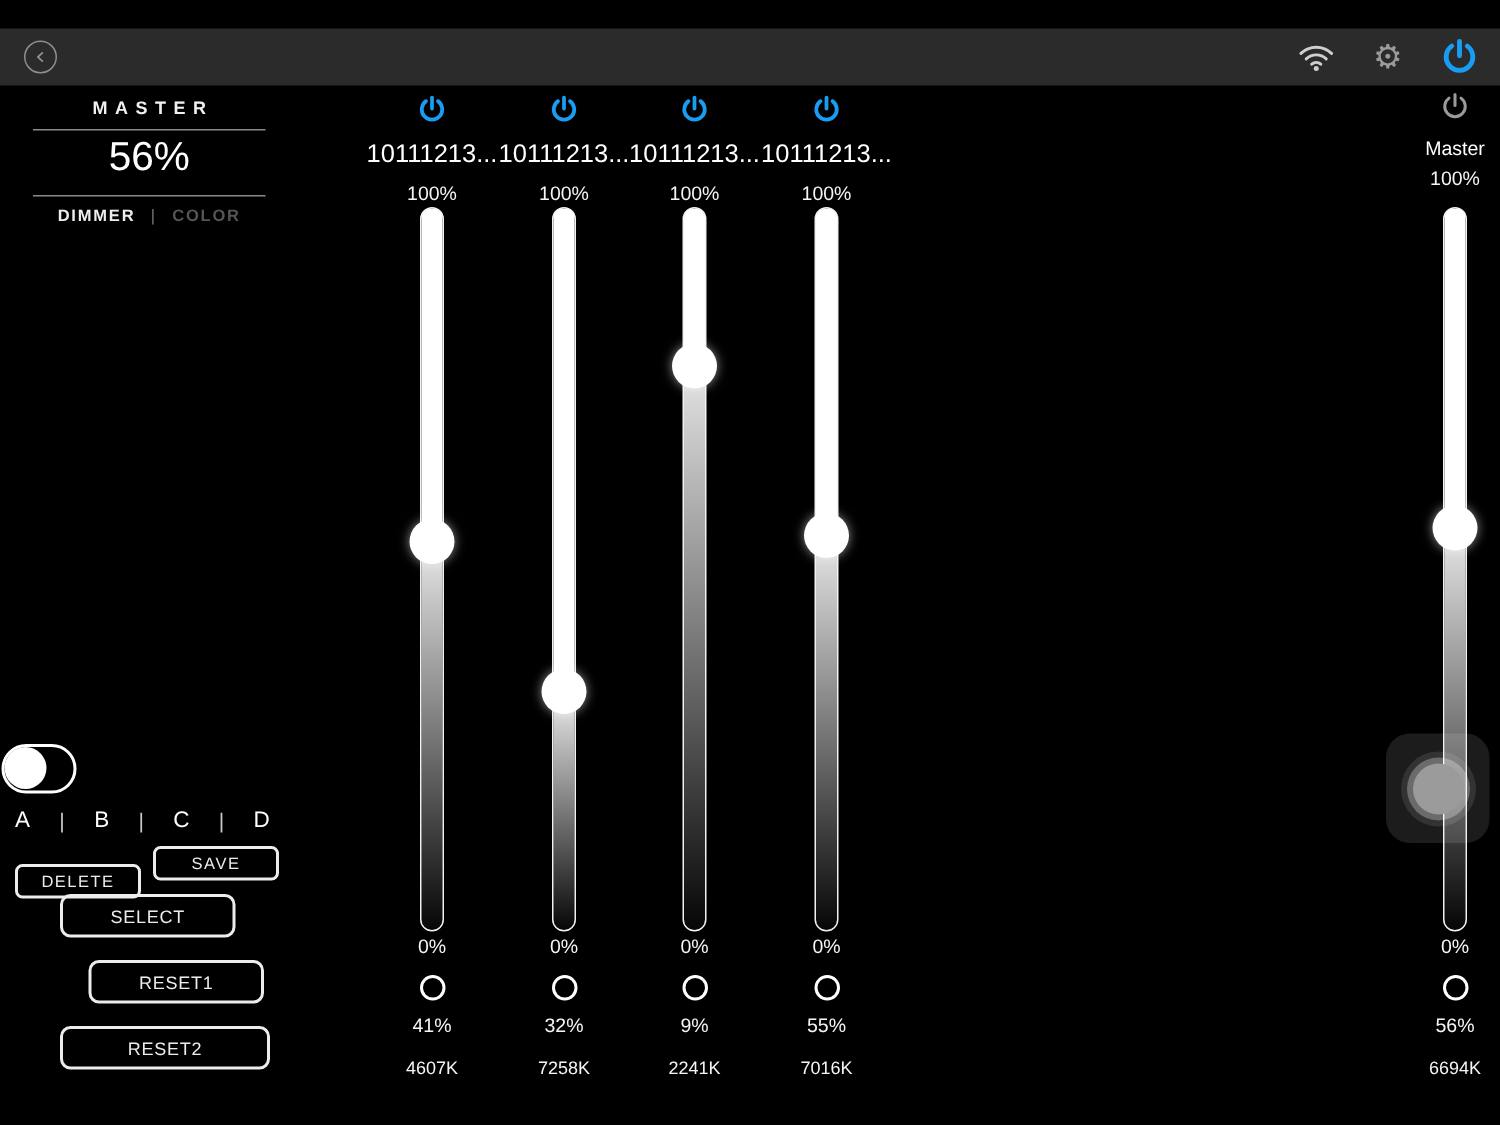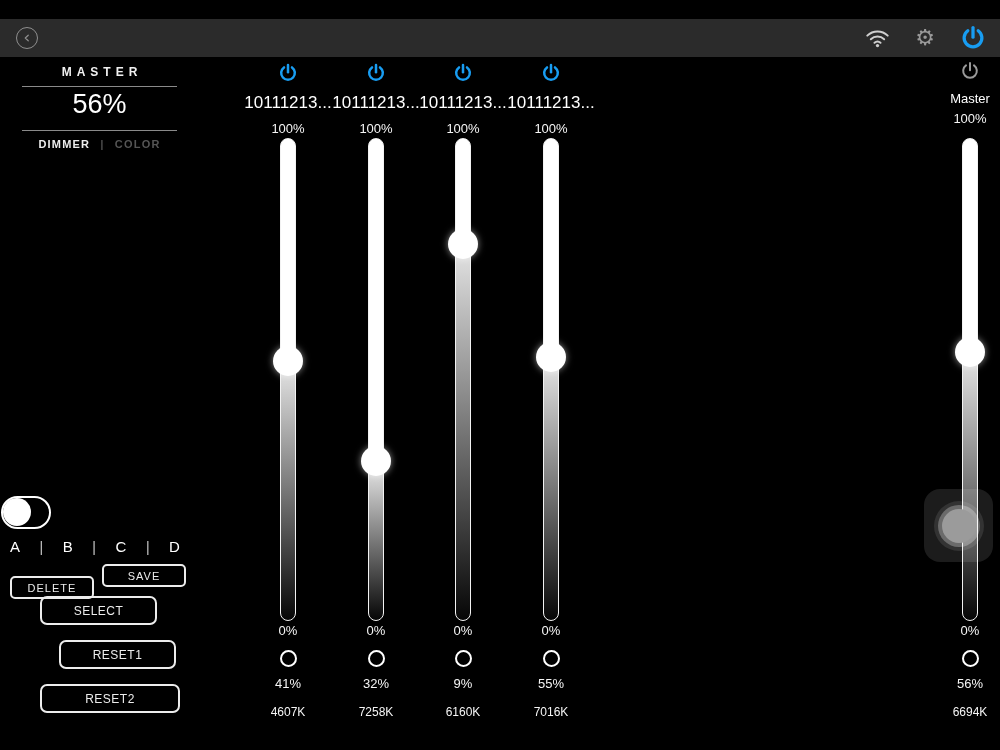--- a/index.html
+++ b/index.html
@@ -181,21 +181,21 @@
         </g>
       </svg>
   </span>
   <div class="chname">10111213...</div>
   <div class="toplabel">100%</div>
   <div class="track" style="background: linear-gradient(rgb(255, 255, 255) 0px, rgb(255, 255, 255) 105.6px, rgb(224, 224, 224) 113.6px, rgb(6, 6, 6) 100%);"></div>
   <div class="thumb" style="top: 170.6px;"></div>
   <div class="botlabel">0%</div>
   <span class="radio"></span>
   <div class="pct">9%</div>
-  <div class="kelvin">6160K</div>
+  <div class="kelvin">2241K</div>
 </div>
 
 <div class="col channel" style="left:491px">
   <span class="pwr">
     <svg width="20" height="20" viewBox="0 0 24 24">
         <g fill="none" stroke="currentColor" stroke-width="3" stroke-linecap="round">
           <path d="M12 2.4v8.8"></path>
           <path d="M16.8 5.3a8.2 8.2 0 1 1 -9.6 0"></path>
         </g>
       </svg>

